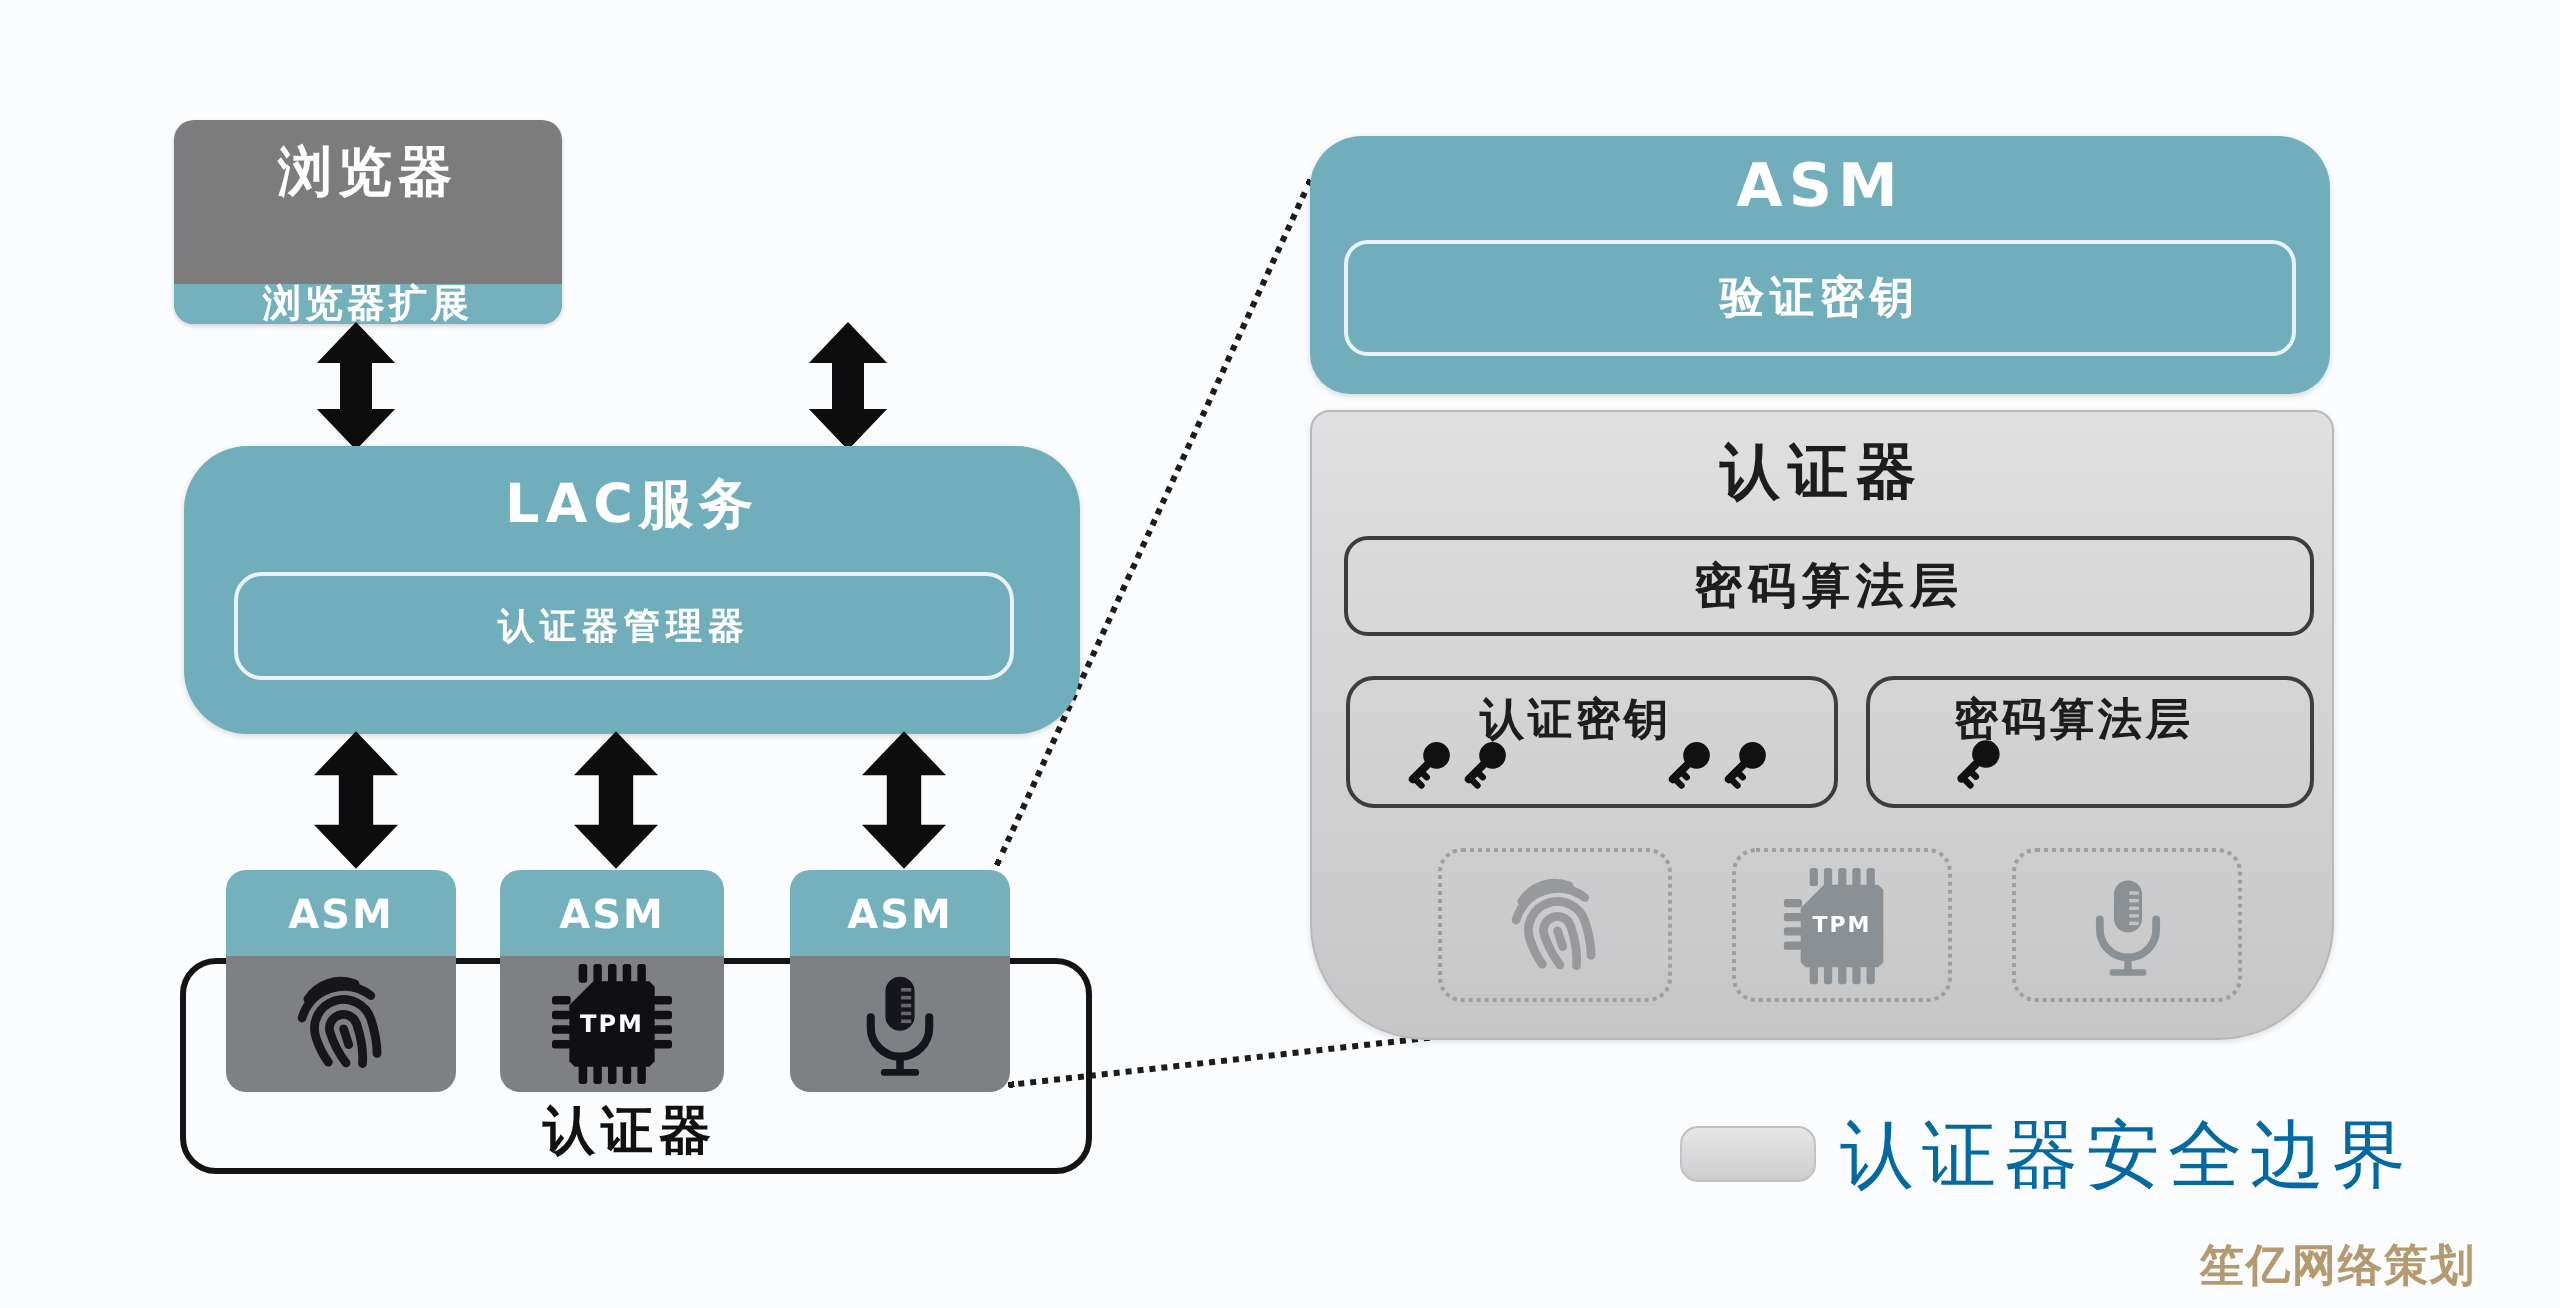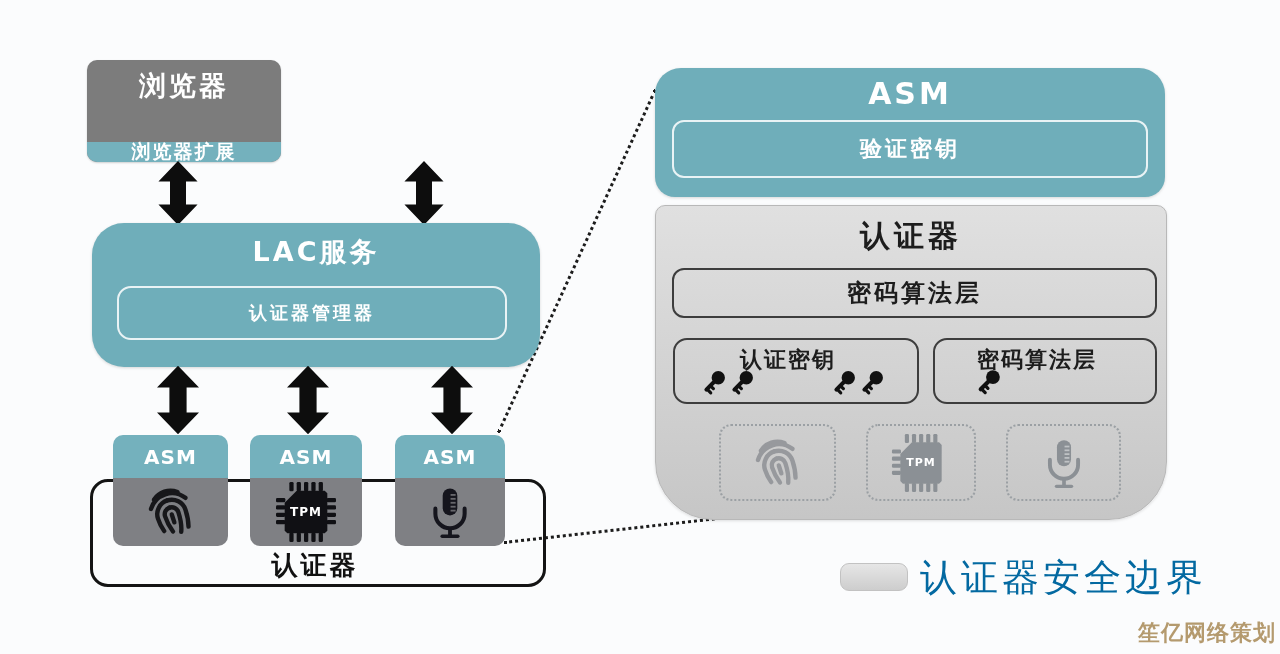--- a/index.html
+++ b/index.html
@@ -285,15 +285,15 @@
         <path d="M11 21v4.5c0 7.2 5.8 13 13 13s13-5.8 13-13V21" fill="none" stroke="currentColor" stroke-width="3.6" stroke-linecap="round"></path>
         <rect x="22.3" y="39" width="3.4" height="5.5"></rect>
         <rect x="15.5" y="44" width="17" height="3" rx="1.5"></rect>
       </svg>
     </div>
   </div>
 
   <div class="abs legend-swatch" style="left:840px;top:563px;width:66px;height:26px;"></div>
   <div class="abs legend-label" style="left:920px;top:553px;">认证器安全边界</div>
 
-  <div class="abs watermark" style="left:1138px;top:618px;">笙亿网络策划</div>
+  <div class="abs watermark" style="left:1100px;top:618px;">笙亿网络策划</div>
 
 </div>
 
 </body></html>

